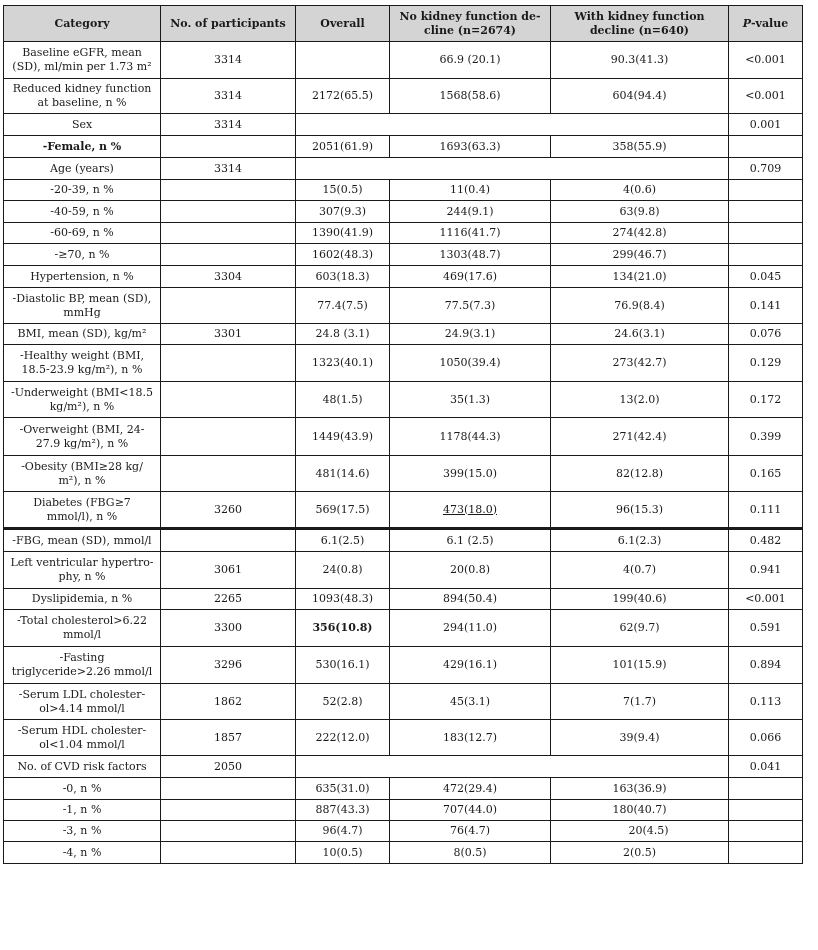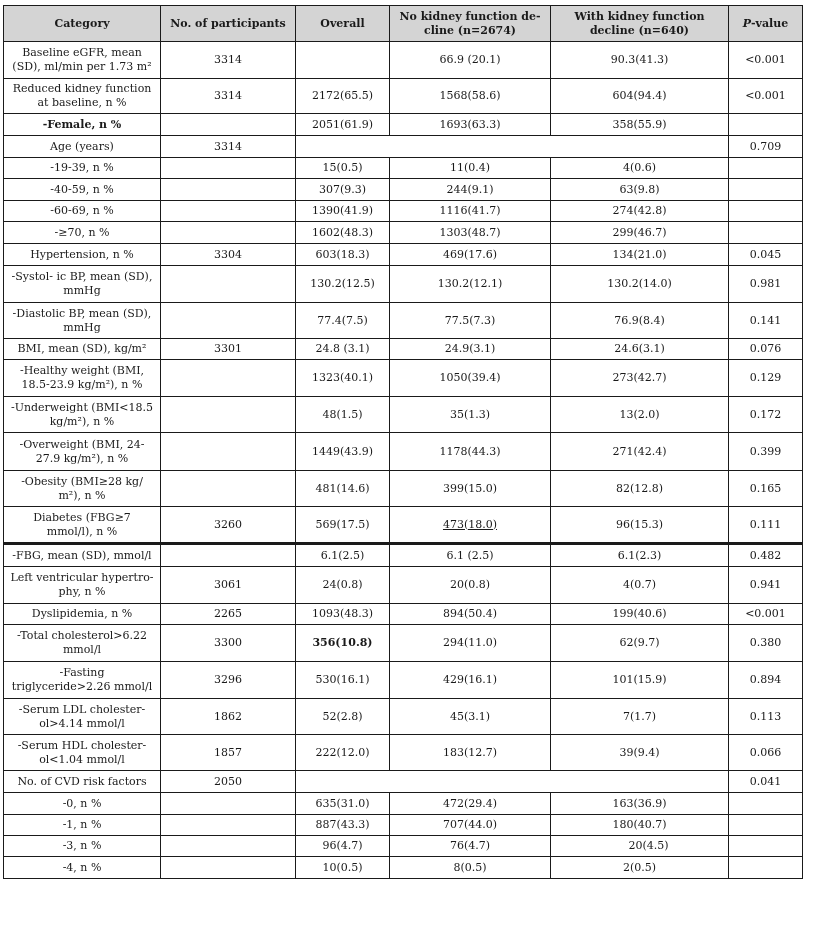--- a/index.html
+++ b/index.html
@@ -49,37 +49,45 @@
       </tr>
       <tr>
         <td style="height: 34px;">Reduced kidney function at baseline, n %</td>
         <td style="height: 34px;">3314</td>
         <td style="height: 34px;">2172(65.5)</td>
         <td style="height: 34px;">1568(58.6)</td>
         <td style="height: 34px;">604(94.4)</td>
         <td style="height: 34px;">&lt;0.001</td>
       </tr>
       <tr>
+        <td style="height: 21px;">Sex</td>
+        <td style="height: 21px;">3314</td>
+        <td class="nb-r" style="height: 21px;"></td>
+        <td class="nb-l nb-r" style="height: 21px;"></td>
+        <td class="nb-l" style="height: 21px;"></td>
+        <td style="height: 21px;">0.001</td>
+      </tr>
+      <tr>
         <td class="bold" style="height: 21px;">-Female, n %</td>
         <td style="height: 21px;"></td>
         <td style="height: 21px;">2051(61.9)</td>
         <td style="height: 21px;">1693(63.3)</td>
         <td style="height: 21px;">358(55.9)</td>
         <td style="height: 21px;"></td>
       </tr>
       <tr>
         <td style="height: 21px;">Age (years)</td>
         <td style="height: 21px;">3314</td>
         <td class="nb-r" style="height: 21px;"></td>
         <td class="nb-l nb-r" style="height: 21px;"></td>
         <td class="nb-l" style="height: 21px;"></td>
         <td style="height: 21px;">0.709</td>
       </tr>
       <tr>
-        <td style="height: 20px;">-19-39, n %</td>
+        <td style="height: 20px;">-20-39, n %</td>
         <td style="height: 20px;"></td>
         <td style="height: 20px;">15(0.5)</td>
         <td style="height: 20px;">11(0.4)</td>
         <td style="height: 20px;">4(0.6)</td>
         <td style="height: 20px;"></td>
       </tr>
       <tr>
         <td style="height: 21px;">-40-59, n %</td>
         <td style="height: 21px;"></td>
         <td style="height: 21px;">307(9.3)</td>
@@ -103,28 +111,20 @@
         <td style="height: 21px;">299(46.7)</td>
         <td style="height: 21px;"></td>
       </tr>
       <tr>
         <td style="height: 21px;">Hypertension, n %</td>
         <td style="height: 21px;">3304</td>
         <td style="height: 21px;">603(18.3)</td>
         <td style="height: 21px;">469(17.6)</td>
         <td style="height: 21px;">134(21.0)</td>
         <td style="height: 21px;">0.045</td>
-      </tr>
-      <tr>
-        <td style="height: 36px;">-Systol- ic BP, mean (SD), mmHg</td>
-        <td style="height: 36px;"></td>
-        <td style="height: 36px;">130.2(12.5)</td>
-        <td style="height: 36px;">130.2(12.1)</td>
-        <td style="height: 36px;">130.2(14.0)</td>
-        <td style="height: 36px;">0.981</td>
       </tr>
       <tr>
         <td style="height: 35px;">-Diastolic BP, mean (SD), mmHg</td>
         <td style="height: 35px;"></td>
         <td style="height: 35px;">77.4(7.5)</td>
         <td style="height: 35px;">77.5(7.3)</td>
         <td style="height: 35px;">76.9(8.4)</td>
         <td style="height: 35px;">0.141</td>
       </tr>
       <tr>
@@ -198,21 +198,21 @@
         <td style="height: 20px;">894(50.4)</td>
         <td style="height: 20px;">199(40.6)</td>
         <td style="height: 20px;">&lt;0.001</td>
       </tr>
       <tr>
         <td style="height: 36px;">-Total cholesterol&gt;6.22 mmol/l</td>
         <td style="height: 36px;">3300</td>
         <td style="height: 36px; font-weight: bold;">356(10.8)</td>
         <td style="height: 36px;">294(11.0)</td>
         <td style="height: 36px;">62(9.7)</td>
-        <td style="height: 36px;">0.380</td>
+        <td style="height: 36px;">0.591</td>
       </tr>
       <tr>
         <td style="height: 36px;">-Fasting triglyceride&gt;2.26 mmol/l</td>
         <td style="height: 36px;">3296</td>
         <td style="height: 36px;">530(16.1)</td>
         <td style="height: 36px;">429(16.1)</td>
         <td style="height: 36px;">101(15.9)</td>
         <td style="height: 36px; margin-top: 36px;">0.894</td>
       </tr>
       <tr>

